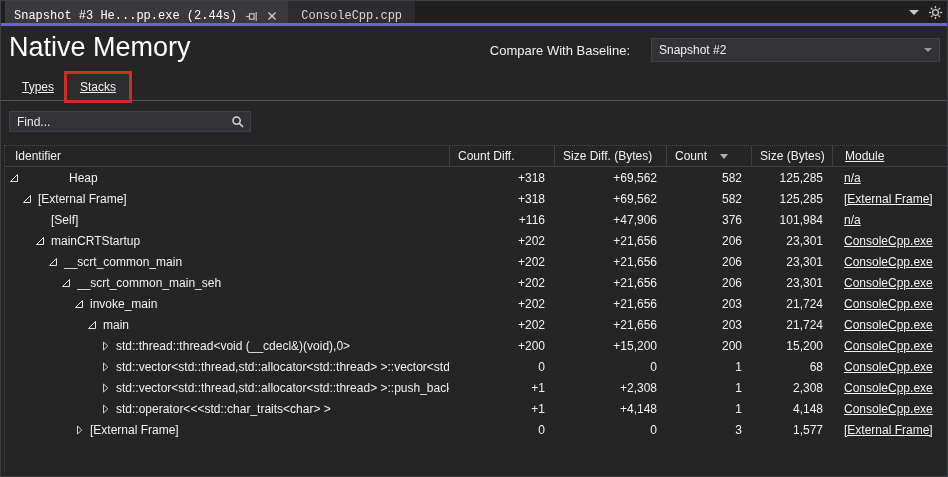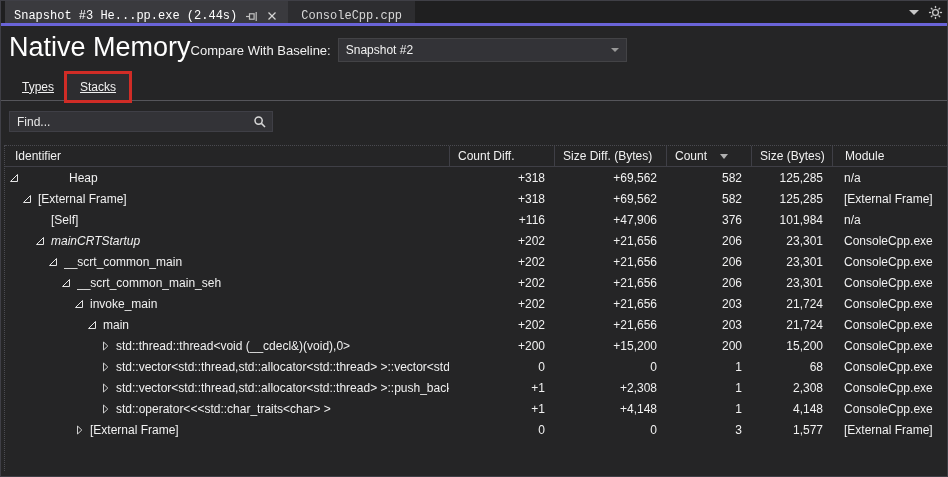--- a/index.html
+++ b/index.html
@@ -22,42 +22,42 @@
   .doc-tab.active {
     margin-left:4px; background:#3a3a3e; color:#ffffff;
     border-top:2px solid #6a64d8; gap:7px;
   }
   .doc-tab.inactive { background:#2d2d30; color:#d8d8d8; padding:0 13px; }
   .tab-icon { display:flex; align-items:center; justify-content:center; width:14px; height:14px; }
   .strip-spacer { flex:1; }
   .strip-icon { display:flex; align-items:center; justify-content:center; width:18px; height:22px; margin-right:3px; }
   .chev { width:0; height:0; border-left:5px solid transparent; border-right:5px solid transparent; border-top:5px solid #c8c8c8; display:inline-block; }
   
-  .header-area { display:flex; align-items:flex-start; padding:4px 7px 0 8px; }
+  .header-area { display:flex; justify-content:space-between; align-items:flex-start; padding:4px 7px 0 8px; }
   .page-title { font-size:27px; font-weight:400; color:#ffffff; line-height:34px; letter-spacing:0; }
-  .baseline { display:flex; align-items:center; gap:7px; margin-top:8px; }
+  .baseline { display:flex; align-items:center; gap:21px; margin-top:8px; }
   .baseline-label { font-size:13px; color:#f1f1f1; }
   .combo {
     width:289px; height:22px; background:#333337; border:1px solid #434346;
     display:flex; align-items:center; padding:11px 7px; font-size:12px; color:#f1f1f1;
   }
   .combo .combo-value { flex:1; }
   .combo .chev { border-top-color:#999999; border-left-width:4px; border-right-width:4px; border-top-width:4px; }
   
   .view-tabs {
     position:relative; display:flex; align-items:stretch; height:28px;
     margin-top:9px; padding-left:8px; border-bottom:1px solid #55555a;
   }
   .vtab { display:flex; align-items:center; padding:0 13px; font-size:12px; color:#f1f1f1; cursor:default;text-decoration:underline; }
   .vtab.selected { background:#2d2d30; position:relative; }
   .red-box { position:absolute; left:-3px; right:-3px; top:-2px; bottom:-3px; border:3px solid #d02c26; pointer-events:none; z-index:5; }
   
   .find-row { margin:10px 8px 0 8px; }
   .find-box {
-    width:264px; height:21px; background:#333337; border:1px solid #3f3f46;
+    width:242px; height:21px; background:#333337; border:1px solid #3f3f46;
     display:flex; align-items:center; padding:0 5px 0 7px;
   }
   .find-box input {
     flex:1; background:transparent; border:none; outline:none;
     font-family:inherit; font-size:12px; color:#e8e8e8;
   }
   .find-box input::placeholder { color:#e8e8e8; opacity:1; }
   .search-icon { display:flex; align-items:center; }
   
   .grid { margin:13px 0 0 3px; border-left:1px dotted #4a4a50; height:326px; }
@@ -66,21 +66,21 @@
     border-top:1px dotted #4a4a50; border-bottom:1px solid #3f3f46;
     font-size:12px; color:#f1f1f1;
   }
   .hcell { display:flex; align-items:center; padding-left:8px; overflow:hidden; white-space:nowrap; }
   .hcell + .hcell { border-left:1px solid #3f3f46; }
   .c-id   { width:444px; }
   .c-cdiff{ width:105px; }
   .c-sdiff{ width:112px; }
   .c-count{ width:85px;  }
   .c-size { width:81px;  }
-  .c-mod  { width:115px; }
+  .c-mod  { width:115px;text-decoration:underline; }
   .hcell.c-id { padding-left:10px; }
   .hcell.c-mod { padding-left:12px; }
   .sort-arrow { width:0; height:0; margin-left:13px; border-left:4px solid transparent; border-right:4px solid transparent; border-top:5px solid #b0b0b0; display:inline-block; }
   .grid-body { font-size:12px; color:#f1f1f1; }
   .grid-row { display:flex; height:21px; align-items:center; cursor:default; }
   .cell { overflow:hidden; white-space:nowrap; height:100%; display:flex; align-items:center; }
   .cell.num { justify-content:flex-end; padding-right:9px; }
   .cell.c-mod { padding-left:12px; }
   .expander { width:16px; min-width:16px; display:flex; align-items:center; justify-content:flex-start; }
   .id-label { overflow:hidden; white-space:nowrap; }
@@ -220,21 +220,21 @@
             <span class="expander"></span>
             <span class="id-label">[Self]</span>
           </div>
           <div class="cell num c-cdiff">+116</div>
           <div class="cell num c-sdiff">+47,906</div>
           <div class="cell num c-count">376</div>
           <div class="cell num c-size">101,984</div>
           <div class="cell c-mod">n/a</div>
         </div>
         <div class="grid-row">
-          <div class="cell c-id" style="padding-left: 30px; font-style: italic;">
+          <div class="cell c-id" style="padding-left: 30px;">
             <span class="expander">
               <svg width="10" height="10" viewBox="0 0 10 10" fill="none" stroke="#e4e4e4" stroke-width="1">
                 <polygon points="8.5,1.5 8.5,8.5 1.5,8.5"></polygon>
               </svg>
             </span>
             <span class="id-label">mainCRTStartup</span>
           </div>
           <div class="cell num c-cdiff">+202</div>
           <div class="cell num c-sdiff">+21,656</div>
           <div class="cell num c-count">206</div>

